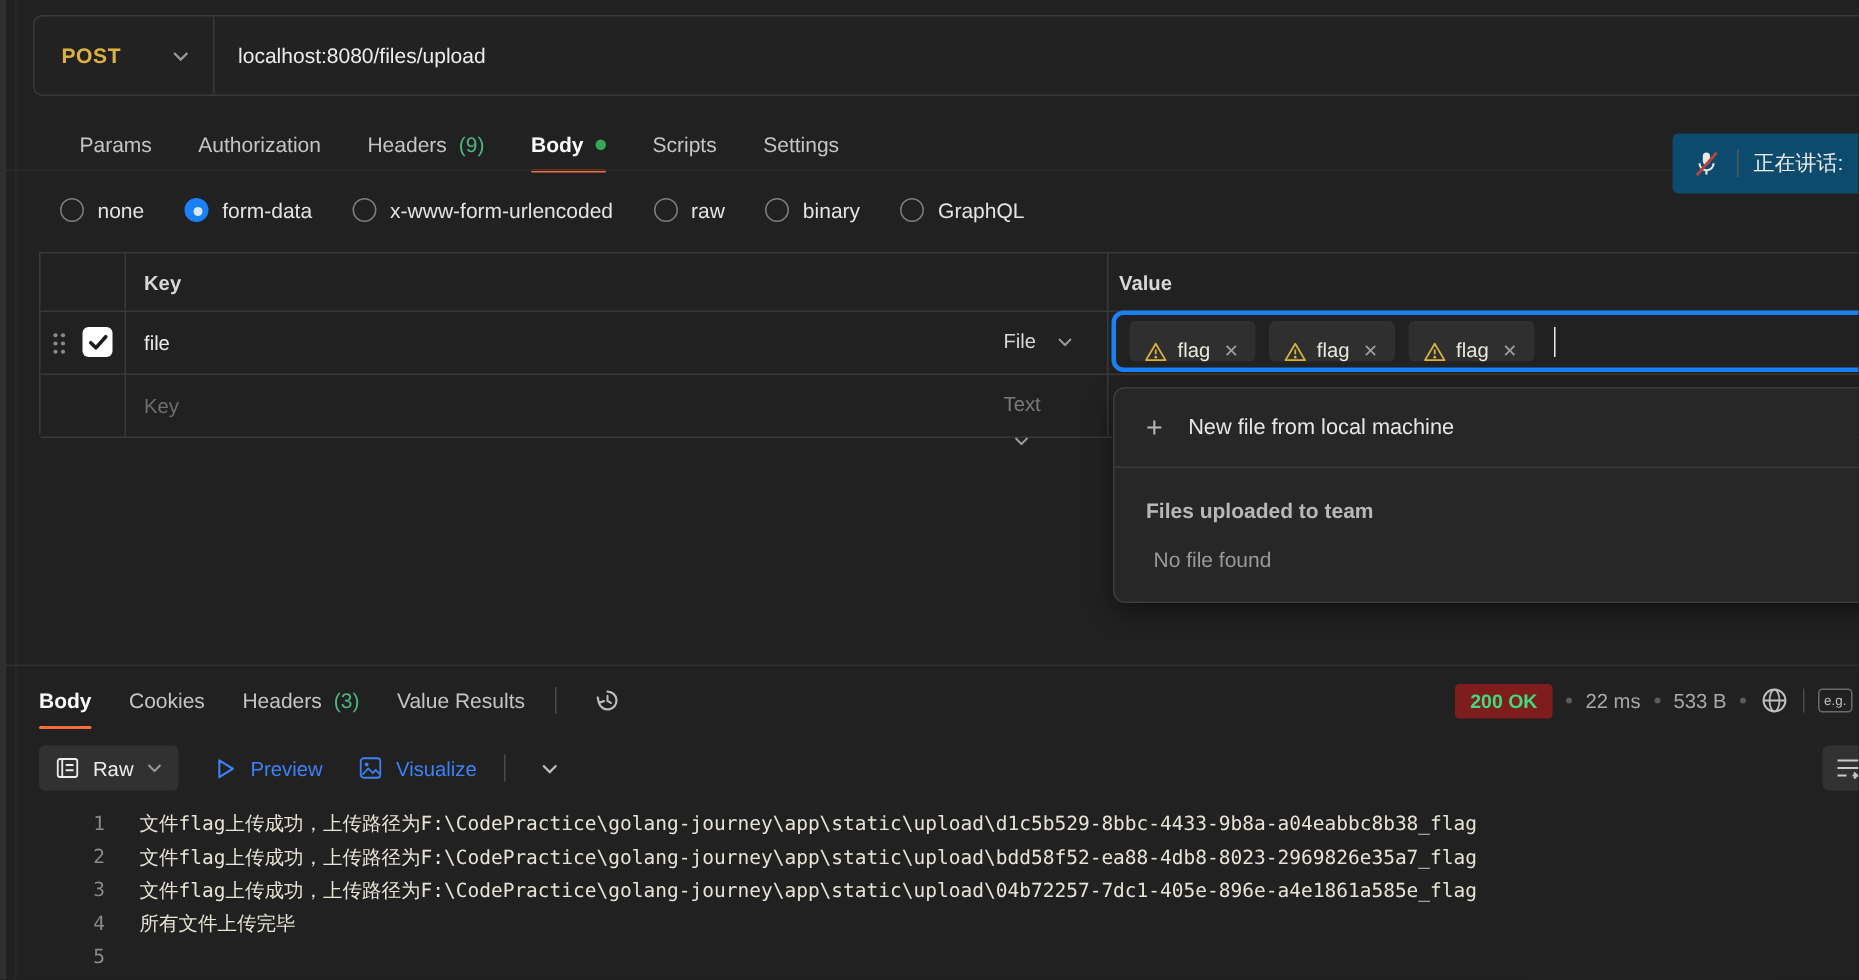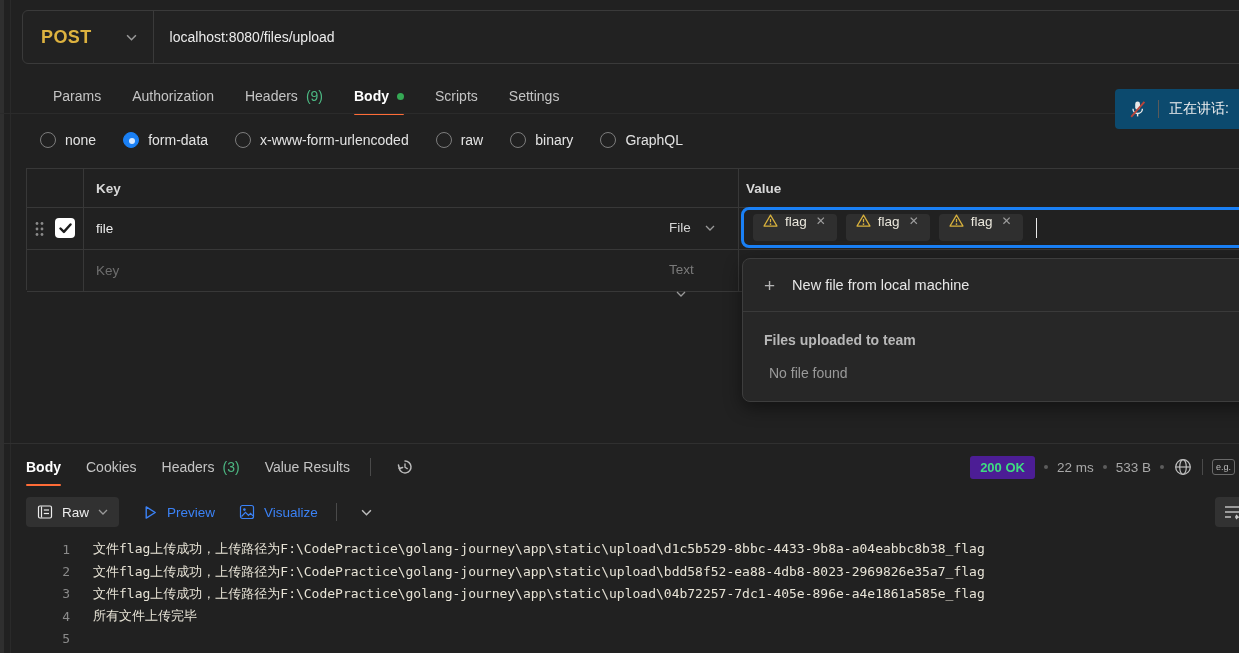--- a/index.html
+++ b/index.html
@@ -12,21 +12,21 @@
   .pane-strip { position:absolute; left:0; top:0; width:4px; height:653px; background:#2f2f2f; }
   .pane-edge  { position:absolute; left:10px; top:0; width:1px; height:653px; background:#2a2a2a; }
 
   
   .request-bar {
     position:absolute; left:22px; top:10px; width:1228px; height:54px;
     border:1px solid #3a3a3a; border-radius:6px; background:#222222;
     display:flex; align-items:stretch;
   }
   .method-select { display:flex; align-items:center; gap:34px; padding:0 16px 0 18px; cursor:pointer; }
-  .method-label { font-weight:700; font-size:18px; letter-spacing:.4px; color:#ddb23f; }
+  .method-label { font-weight:700; font-size:14px; letter-spacing:.4px; color:#ddb23f; }
   .chev { color:#9a9a9a; display:inline-flex; }
   .bar-divider { width:1px; background:#3a3a3a; margin:0; }
   .url-value { display:flex; align-items:center; padding-left:16px; font-size:14px; color:#ececec; flex:1; }
 
   
   .req-tabs { position:absolute; left:53px; top:80px; height:32px; display:flex; gap:31px; align-items:center; }
   .tabs-underline-row { position:absolute; left:0; top:113px; width:1239px; height:1px; background:#2b2b2b; }
   .tab { position:relative; color:#c4c4c4; font-size:14px; height:32px; display:flex; align-items:center; gap:8px; cursor:pointer; white-space:nowrap; }
   .tab .count { color:#4cb782; }
   .tab.active { color:#ffffff; font-weight:700; }
@@ -60,21 +60,21 @@
   .type-select.muted { color:#7a7a7a;flex-direction:column; }
   .drag-handle { position:absolute; left:7px; top:14px; cursor:grab; color:#8a8a8a; }
   .checkbox { position:absolute; left:28px; top:11px; width:20px; height:20px; background:#ffffff; border-radius:4px; display:flex; align-items:center; justify-content:center; cursor:pointer; }
 
   
   .value-input {
     position:absolute; left:741px; top:207px; width:520px; height:41px;
     border:3px solid #1a80f5; border-radius:8px; background:#212121;
     display:flex; align-items:center; gap:9px; padding-left:9px; z-index:4;
   }
-  .chip { height:27px; background:#2f2f2f; border-radius:4px; display:flex; align-items:flex-start; gap:7px; padding:0 9px 0 10px; }
+  .chip { height:27px; background:#2f2f2f; border-radius:4px; display:flex; align-items:flex-end; gap:7px; padding:0 9px 0 10px; }
   .chip-label { font-size:13.5px; color:#eae7dc; }
   .chip-x { color:#9e9e9e; font-size:12px; cursor:pointer; padding:0 2px; }
   .caret { width:1.5px; height:20px; background:#eaeaea; margin-left:4px; }
 
   
   .file-menu {
     position:absolute; left:742px; top:258px; width:512px; height:144px;
     background:#272727; border:1px solid #3d3d3d; border-radius:8px;
     box-shadow:0 6px 18px rgba(0,0,0,.45); z-index:5;
   }
@@ -84,21 +84,21 @@
   .menu-section-title { padding:20px 0 0 21px; font-weight:700; font-size:14px; color:#b8b8b8; }
   .menu-empty { padding:17px 0 0 26px; font-size:14px; color:#9a9a9a; }
 
   
   .resp-divider { position:absolute; left:0; top:443px; width:1239px; height:1px; background:#303030; }
   .resp-tabs { position:absolute; left:26px; top:453px; height:28px; display:flex; align-items:center; gap:25px; }
   .resp-tools-sep { width:1px; height:18px; background:#4a4a4a; margin-left:-5px; }
   .icon-btn { color:#bdbdbd; display:inline-flex; align-items:center; cursor:pointer; }
 
   .resp-meta { position:absolute; right:4px; top:453px; height:28px; display:flex; align-items:center; gap:9px; }
-  .status-pill { background:#4c1d95; color:#3edc81; font-weight:700; font-size:13px; padding:4px 10px; border-radius:3px; }
+  .status-pill { background:#7f1d1d; color:#3edc81; font-weight:700; font-size:13px; padding:4px 10px; border-radius:3px; }
   .meta-dot { width:4px; height:4px; border-radius:50%; background:#5c5c5c; }
   .meta-text { color:#a8a8a8; font-size:13.5px; }
   .meta-sep { width:1px; height:16px; background:#4a4a4a; }
   .eg-badge { border:1px solid #6a6a6a; border-radius:3px; color:#bdbdbd; font-size:9px; padding:2px 3px; }
 
   
   .resp-toolbar { position:absolute; left:26px; top:497px; height:30px; display:flex; align-items:center; gap:24px; }
   .raw-btn { background:#313131; border-radius:4px; height:30px; display:flex; align-items:center; gap:9px; padding:0 11px; color:#ededed; font-size:13.5px; cursor:pointer; }
   .mode-btn { display:flex; align-items:center; gap:9px; color:#3b82f6; font-size:13.5px; cursor:pointer; }
   .toolbar-sep { width:1px; height:18px; background:#4a4a4a; margin-left:-6px; }

